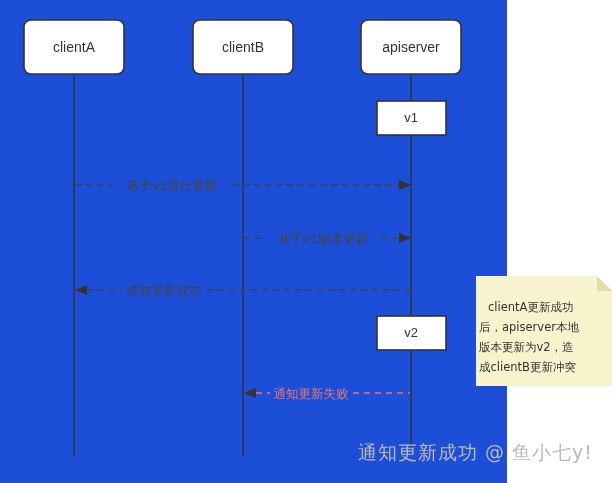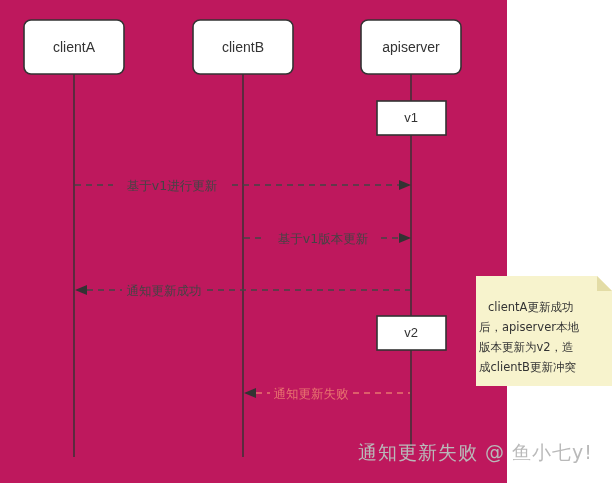--- a/index.html
+++ b/index.html
@@ -11,21 +11,21 @@
     width: 612px;
     height: 483px;
     font-family: "Liberation Sans", "DejaVu Sans", sans-serif;
     overflow: hidden;
     position: relative;
   }
   #canvas {
     position: relative;
     width: 507px;
     height: 483px;
-    background: #be185d;
+    background: #1d4ed8;
   }
   svg.diagram {
     position: absolute;
     left: 0;
     top: 0;
     width: 612px;
     height: 483px;
   }
   .actor-label {
     font-size: 14px;
@@ -175,15 +175,15 @@
       <path class="note-body" d="M476,276 L597,276 L612,291 L612,386 L476,386 Z"></path>
       <path class="note-fold" d="M597,276 L612,291 L597,291 Z"></path>
       <text class="note-text" x="488" y="311">clientA更新成功</text>
       <text class="note-text" x="479" y="331">后，apiserver本地</text>
       <text class="note-text" x="479" y="351">版本更新为v2，造</text>
       <text class="note-text" x="479" y="371">成clientB更新冲突</text>
     </g>
 
   </svg>
 
-  <div class="watermark-text">通知更新失败 @ 鱼小七y!</div>
+  <div class="watermark-text">通知更新成功 @ 鱼小七y!</div>
 
 </div>
 
 </body></html>

